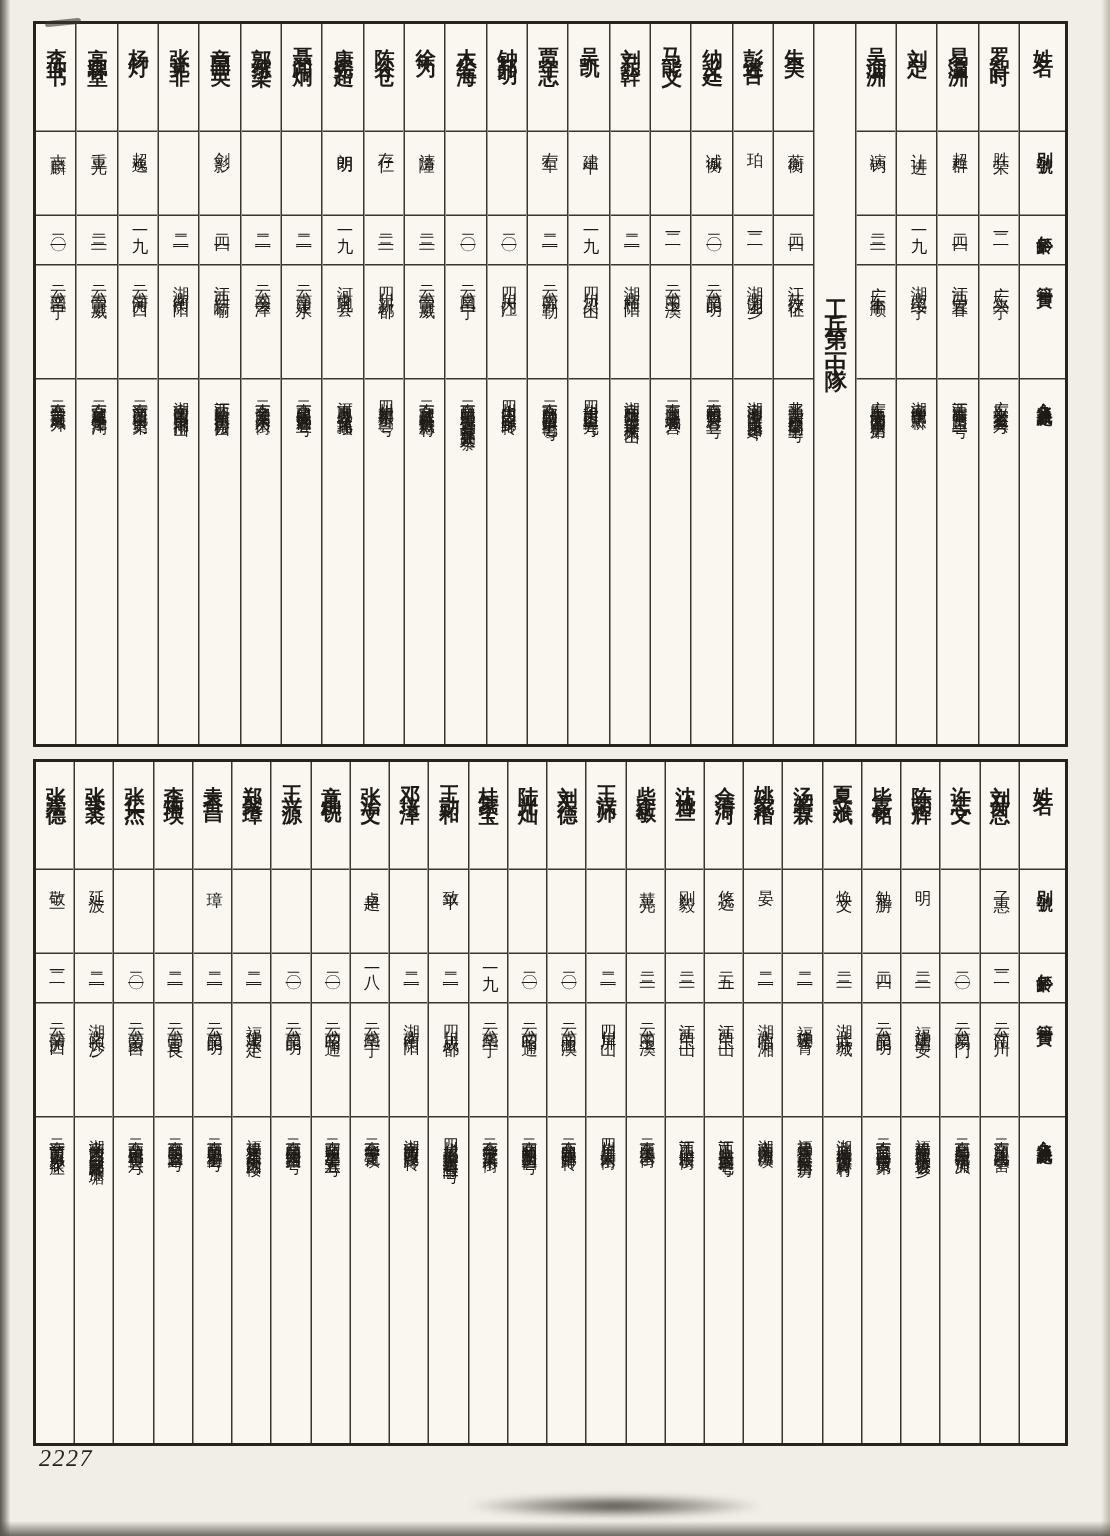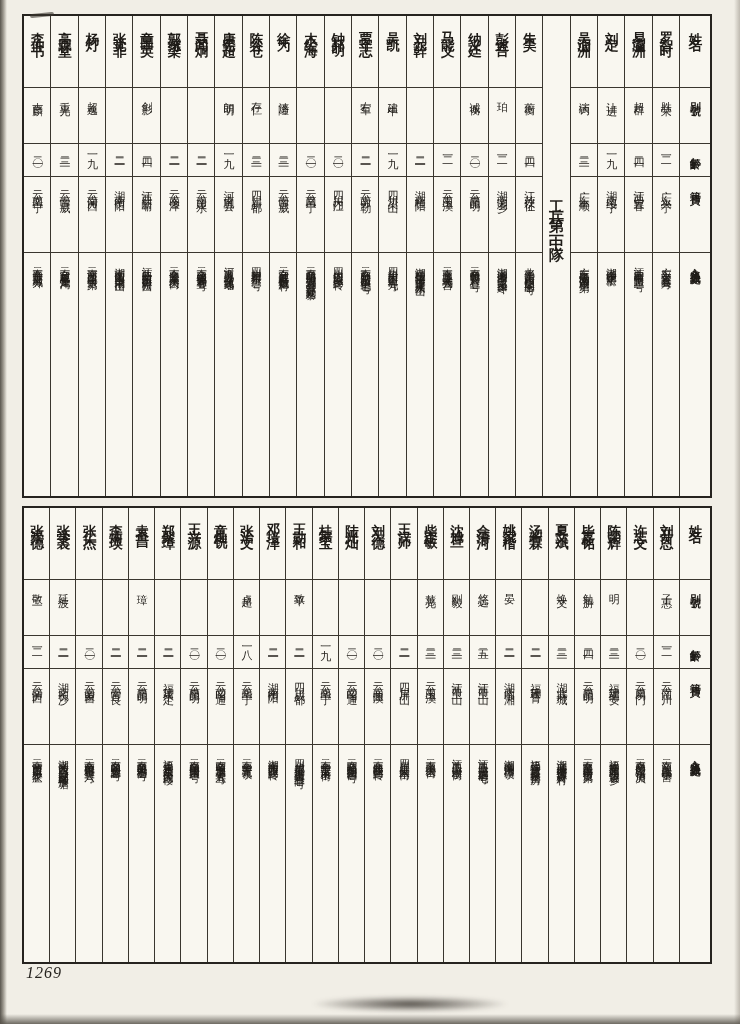--- a/index.html
+++ b/index.html
@@ -934,19 +934,19 @@
           <span class="vtext">年齡</span>
         </div>
         <div class="cell native hcell hc-native">
           <span class="vtext">籍貫</span>
         </div>
         <div class="cell addr hcell hc-address">
           <span class="vtext">永久通訊處</span>
         </div>
       </div>
     </div>
-  <div class="page-number">1269</div>
+  <div class="page-number">2227</div>
   <div class="mark-top-left"></div>
   <div class="edge-left"></div>
   <div class="edge-right"></div>
   <div class="edge-bottom"></div>
   <div class="smudge-bottom"></div>
 </div>
 
 </body></html>

